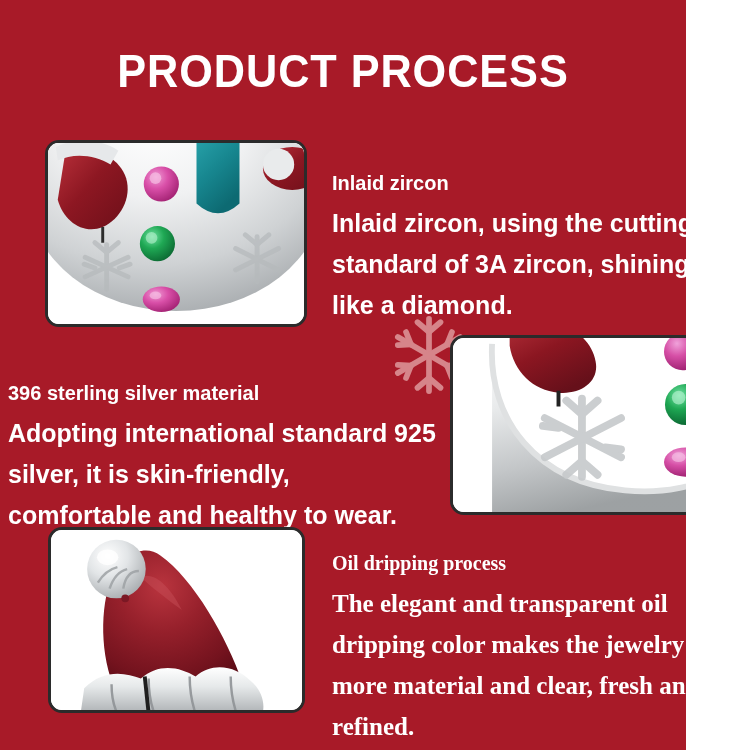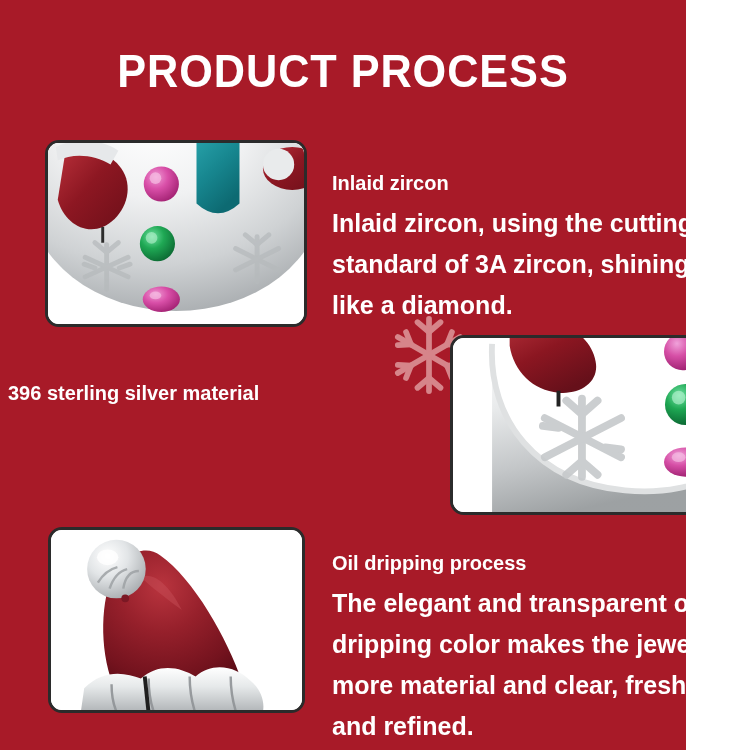--- a/index.html
+++ b/index.html
@@ -50,21 +50,21 @@
     margin-bottom: 8px;
     margin-top: 30px;
   }
   .body {
     font-size: 25px;
     font-weight: bold;
     line-height: 41px;
   }
   #text-1 { left: 332px; top: 142px; width: 400px; }
   #text-2 { left: 8px;   top: 352px; width: 430px; }
-  #text-3 { left: 332px; top: 522px; width: 400px; }
+  #text-3 { left: 332px; top: 522px; width: 400px; font-family: Liberation Serif, serif; }
 
   
   #snowflake {
     position: absolute;
     left: 388px; top: 314px;
     width: 82px; height: 82px;
     opacity: 0.78;
   }
 </style>
 </head>
@@ -171,20 +171,21 @@
         <line x1="72" y1="63" x2="78" y2="78"></line>
       <line x1="72" y1="37" x2="88" y2="38"></line>
         <line x1="72" y1="37" x2="78" y2="22"></line>
       <line x1="28" y1="63" x2="12" y2="62"></line>
         <line x1="28" y1="63" x2="22" y2="78"></line>
     </g>
   </svg>
 
   <div class="textblock" id="text-2">
     <div class="head">396 sterling silver material</div>
+    <div class="body">Adopting international standard 925 silver, it is skin-friendly, comfortable and healthy to wear.</div>
   </div>
 
   <div class="card" id="card-2">
     <svg class="card-photo" viewBox="0 0 260 180" preserveAspectRatio="xMidYMid slice">
       <defs>
         <linearGradient id="bandG" x1="0" y1="0" x2="0.3" y2="1">
           <stop offset="0%" stop-color="#ffffff"></stop>
           <stop offset="35%" stop-color="#e8eaeb"></stop>
           <stop offset="70%" stop-color="#c2c5c7"></stop>
           <stop offset="100%" stop-color="#9b9fa1"></stop>

